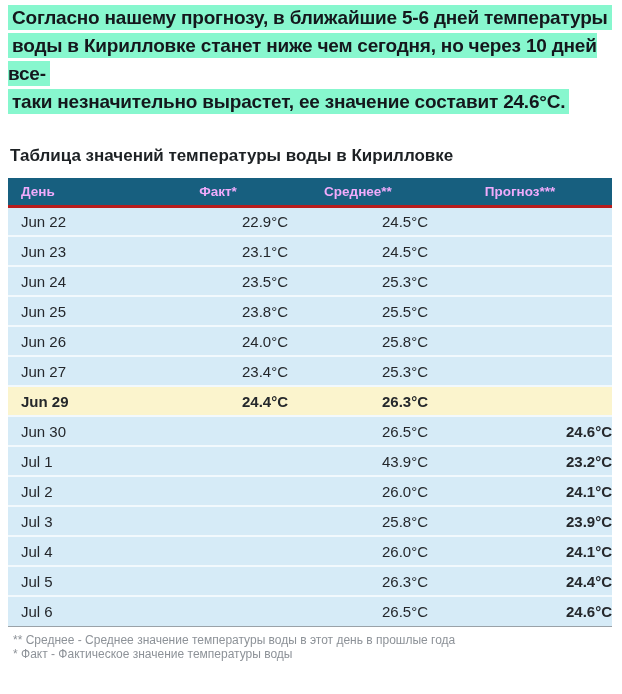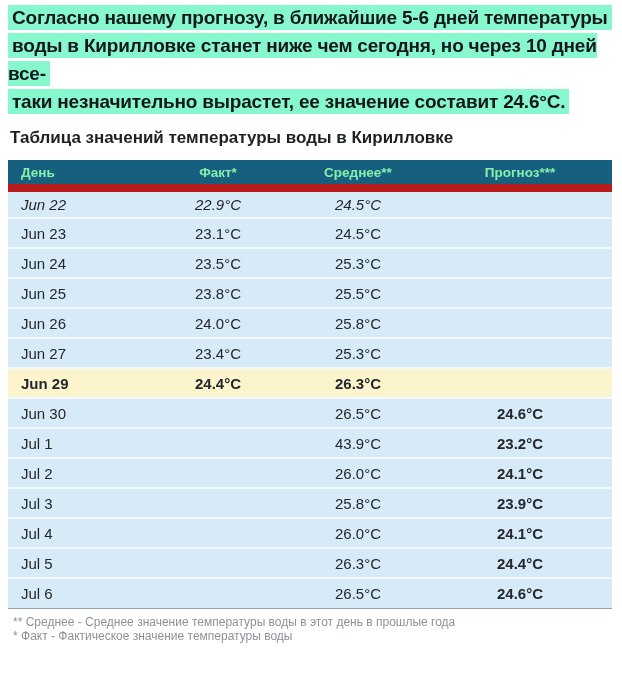--- a/index.html
+++ b/index.html
@@ -16,35 +16,35 @@
     -webkit-font-smoothing:antialiased;
   }
   .page{padding:4px 10px 0 8px;}
   .summary{
     margin:0;font-size:19px;font-weight:700;line-height:28px;color:#14171c;
     letter-spacing:-0.2px;
   }
   .hl{background:var(--hl);padding:2px 4px;text-align:right;}
   .table-title{
     font-size:17px;font-weight:700;color:#1d2124;
-    margin:11px 0 12px 2px;line-height:21px;
+    margin:29px 0 12px 2px;line-height:21px;
   }
   table.temp-table{
     border-collapse:collapse;width:604px;table-layout:fixed;
     border-bottom:1px solid #9aa2a8;
   }
   .temp-table th{
-    background:var(--header-bg);color:#86efac;font-size:13.5px;font-weight:700;
+    background:var(--header-bg);color:#f0abfc;font-size:13.5px;font-weight:700;
     height:28px;text-align:center;padding:0;
   }
   .temp-table td{
     background:var(--row-bg);height:30px;font-size:15px;color:#24272b;
-    text-align:center;padding:0;border-top:2px solid #f2f9fd;
+    text-align:right;padding:0;border-top:2px solid #f2f9fd;
   }
-  .temp-table tbody tr:first-child td{border-top:8px solid #b91c1c;font-style:italic;}
+  .temp-table tbody tr:first-child td{border-top:3px solid #b91c1c;}
   .temp-table .col-day{width:140px;text-align:left;padding-left:13px;}
   .temp-table .col-fact{width:140px;}
   .temp-table .col-avg{width:140px;}
   .temp-table .col-forecast{width:184px;}
   .temp-table td.col-forecast{font-weight:700;}
   .temp-table tr.today td{background:var(--today-bg);font-weight:700;}
   .footnotes{
     margin-top:6px;padding-left:5px;
     font-size:12px;line-height:14px;color:#8d9298;
   }

